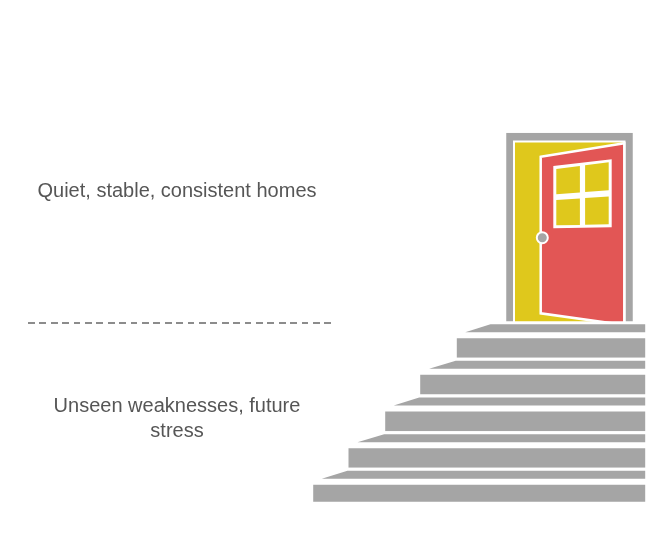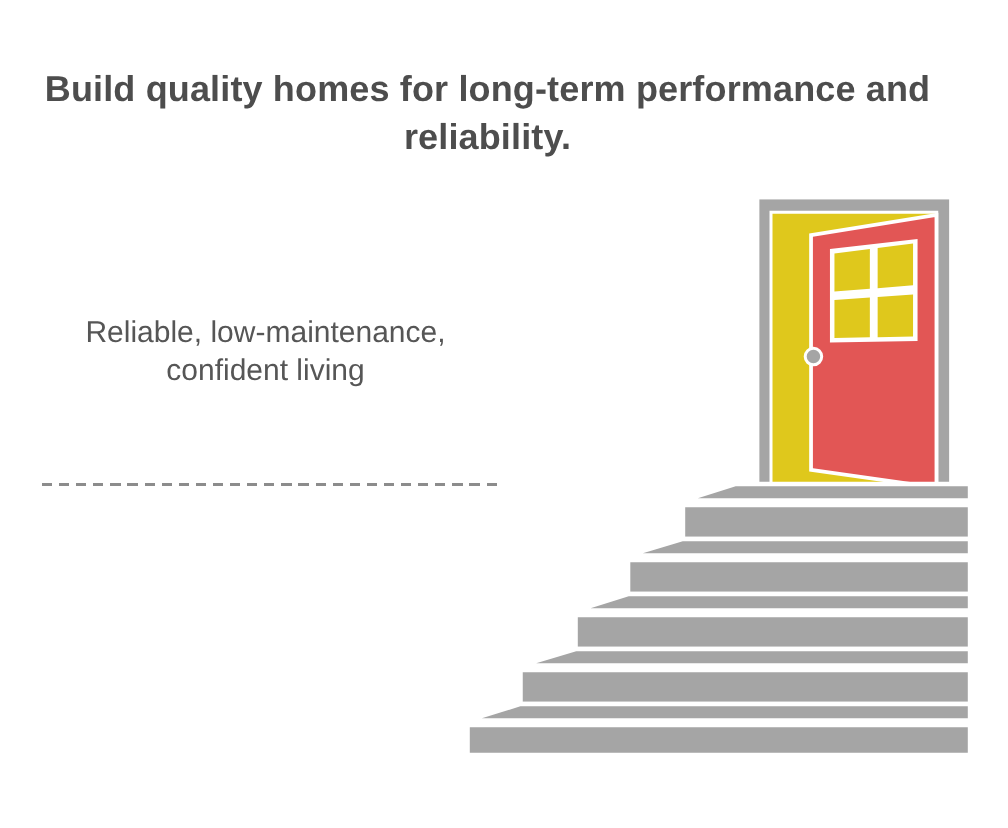--- a/index.html
+++ b/index.html
@@ -71,28 +71,27 @@
   .f-white  { fill: var(--outline, #ffffff); }
   .ol   { stroke: var(--outline, #ffffff); stroke-width: 2.5; }
   .ol-2 { stroke: var(--outline, #ffffff); stroke-width: 2; }
   .ol-3 { stroke: var(--outline, #ffffff); stroke-width: 3; }
 </style>
 </head>
 <body>
 
 <div class="canvas">
 
-  <h1 class="title">Build quality homes for long-term performance and
-reliability.</h1>
 
-  <div class="note benefit-2">Reliable, low-maintenance,
-confident living</div>
+  <div class="note benefit-1">Quiet, stable, consistent homes</div>
 
   <div class="divider"></div>
 
+  <div class="note risk-2">Unseen weaknesses, future
+stress</div>
 
   <svg class="illustration" viewBox="0 0 382 442" role="img" aria-label="Open door at the top of a staircase">
 
     <g>
 
       <rect class="f-gray ol" x="215" y="21.7" width="129" height="191.6"></rect>
 
       <rect class="f-yellow ol-2" x="224" y="31.5" width="110.5" height="182"></rect>
 
       <polygon class="f-red ol" points="250.7,46.7 334.3,33.3 334.3,215 250.7,203.3"></polygon>

